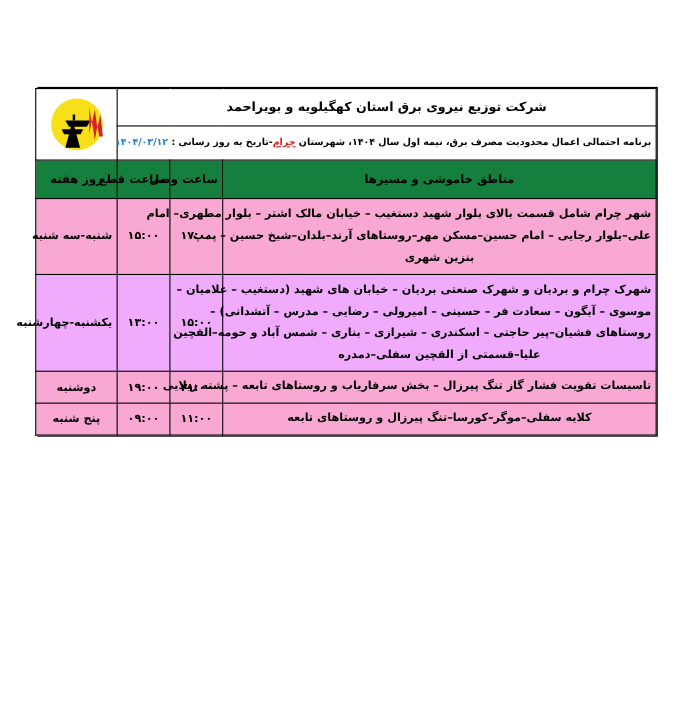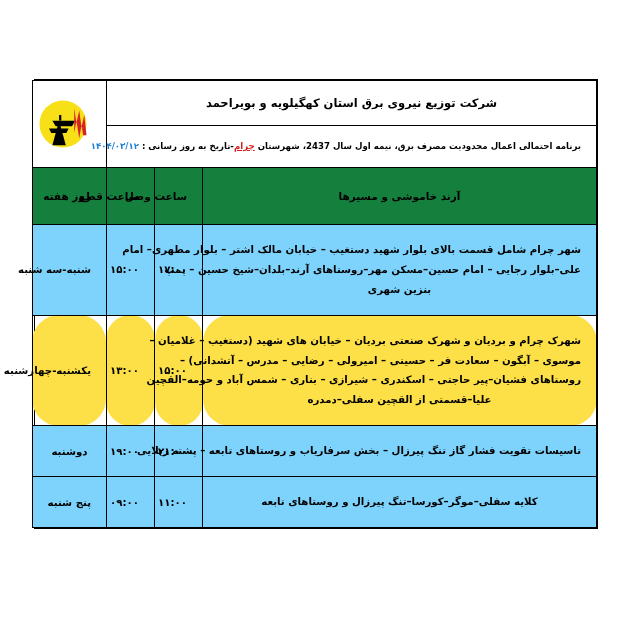--- a/index.html
+++ b/index.html
@@ -33,21 +33,21 @@
 
   table.schedule {
     width: 100%;
     border-collapse: collapse;
     table-layout: fixed;
     direction: rtl;
   }
 
   table.schedule td {
     border: 1px solid #000000;
-    padding: 15px;
+    padding: 4px;
     vertical-align: middle;
     box-sizing: border-box;
   }
 
   
   .logo-cell {
     width: 72px;
     background: #ffffff;
     text-align: center;
     vertical-align: middle;
@@ -120,22 +120,22 @@
     letter-spacing: 0.3px;
   }
 
   td.cell-areas {
     text-align: center;
     font-size: 10.2px;
     line-height: 1.95;
     padding: 5px 8px;
   }
 
-  tr.row-shaded td { background: #fde047; border-radius: 27px; }
-  tr.row-plain td  { background: #7dd3fc; }
+  tr.row-shaded td { background: #f0abfc; }
+  tr.row-plain td  { background: #f9a8d4; }
 
   .areas-line { display: block; white-space: nowrap; }
 </style>
 </head>
 <body>
 
 <div class="page">
 
   <div class="sheet">
     <table class="schedule">
@@ -156,26 +156,26 @@
               <path d="M31 44 L72 44 L66 54 L37 54 Z" fill="#000000"></path>
               <path d="M25 58 L60 58 L56 66 L29 66 Z" fill="#000000"></path>
               <path d="M43 44 L43 34 L47 34 L47 44 Z" fill="#000000"></path>
               <path d="M70 22 L74 48 L79 26 L83 56 L88 34 L92 70 L86 70 L83 52 L79 76 L74 44 L70 66 Z" fill="#d8222a"></path>
             </svg>
           </td>
         </tr>
 
         <tr>
           <td colspan="3" class="org-sub">
-            <span>برنامه احتمالی اعمال محدودیت مصرف برق، نیمه اول سال 2437، شهرستان </span><span class="hl-red">چرام</span><span>-تاریخ به روز رسانی : </span><span class="hl-blue">۱۴۰۴/۰۳/۱۲</span>
+            <span>برنامه احتمالی اعمال محدودیت مصرف برق، نیمه اول سال ۱۴۰۴، شهرستان </span><span class="hl-red">چرام</span><span>-تاریخ به روز رسانی : </span><span class="hl-blue">۱۴۰۴/۰۳/۱۲</span>
           </td>
         </tr>
 
         <tr class="col-head">
-          <td>آرند خاموشی و مسیرها</td>
+          <td>مناطق خاموشی و مسیرها</td>
           <td>ساعت وصل</td>
           <td>ساعت قطع</td>
           <td>روز هفته</td>
         </tr>
 
         <tr class="data-row row-plain">
           <td class="cell-areas">
             <span class="areas-line">شهر چرام شامل قسمت بالای بلوار شهید دستغیب – خیابان مالک اشتر – بلوار مطهری– امام</span>
             <span class="areas-line">علی–بلوار رجایی – امام حسین–مسکن مهر–روستاهای آرند–بلدان–شیخ حسین – پمپ</span>
             <span class="areas-line">بنزین شهری</span>

